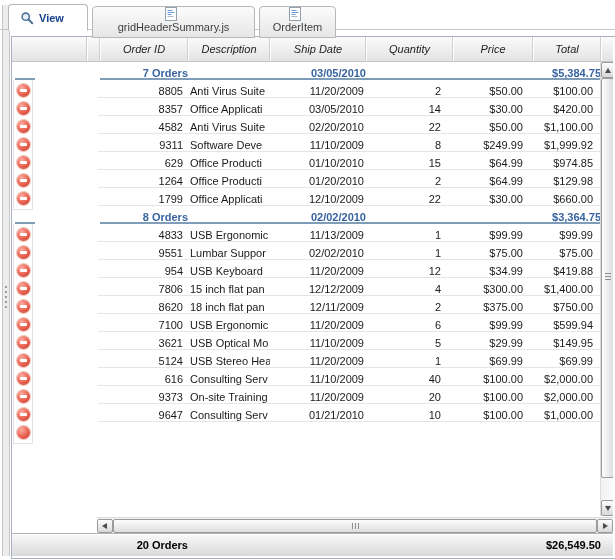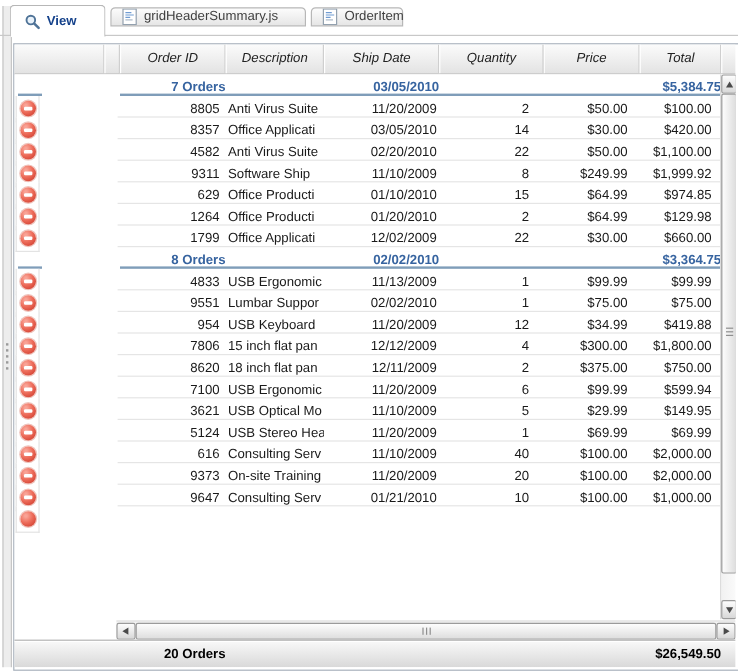--- a/index.html
+++ b/index.html
@@ -9,21 +9,21 @@
   
   .splitter{position:absolute;left:2px;top:5px;width:8px;height:551px;background:#ededed;border-left:1px solid #c6c6c6;border-right:1px solid #c6c6c6;box-sizing:border-box;}
   .splitter .dots{position:absolute;left:2px;top:281px;width:2px;}
   .splitter .dots i{display:block;width:2px;height:2px;background:#9a9a9a;margin-bottom:3px;}
 
   
   .tabstrip-line{position:absolute;left:0;top:29px;width:615px;height:1px;background:#c8c8c8;}
   .tab{position:absolute;box-sizing:border-box;border:1px solid #b7b7b7;border-radius:4px 4px 0 0;display:flex;align-items:center;padding:0 8px;cursor:default;}
   .tab .ticon{width:14px;height:14px;margin-right:5px;flex:0 0 auto;}
   .tab-active{left:8px;top:4px;width:80px;height:27px;background:#ffffff;border-bottom:1px solid #ffffff;z-index:3;font-weight:bold;color:#15428B;padding-left:11px;}
-  .tab-idle{top:6px;height:16px;background:linear-gradient(#fcfcfc,#e6e6e6);color:#3f3f3f;z-index:2;}
+  .tab-idle{top:6px;height:32px;background:linear-gradient(#fcfcfc,#e6e6e6);color:#3f3f3f;z-index:2;flex-direction:column;}
   .tab2{left:92px;width:163px;}
   .tab3{left:259px;width:77px;}
 
   
   .grid{position:absolute;left:11px;top:36px;width:603px;height:521px;border:1px solid #a8b1bc;background:#ffffff;box-sizing:content-box;}
   .grid-inner{position:absolute;left:0;top:0;width:601px;height:519px;overflow:hidden;}
 
   
   .ghead{position:absolute;left:0;top:0;width:601px;height:25px;background:linear-gradient(#fbfbfb,#e3e3e3);border-bottom:1px solid #c3c3c3;box-sizing:border-box;font-style:italic;}
   .hcell{position:absolute;top:0;height:24px;line-height:24px;text-align:center;color:#222;border-right:1px solid #cfcfcf;border-left:1px solid #ffffff;box-sizing:border-box;overflow:hidden;white-space:nowrap;}
@@ -199,21 +199,21 @@
             <div class="cell ra c-total">$1,100.00</div>
             <div class="row-sep"></div>
           </div>
           <div class="row data-row">
             <div class="action-cell">
               <div class="del-icon">
                 <i></i>
               </div>
             </div>
             <div class="cell ra c-id">9311</div>
-            <div class="cell c-desc">Software Ship</div>
+            <div class="cell c-desc">Software Deve</div>
             <div class="cell ra c-date">11/10/2009</div>
             <div class="cell ra c-qty">8</div>
             <div class="cell ra c-price">$249.99</div>
             <div class="cell ra c-total">$1,999.92</div>
             <div class="row-sep"></div>
           </div>
           <div class="row data-row">
             <div class="action-cell">
               <div class="del-icon">
                 <i></i>
@@ -242,21 +242,21 @@
             <div class="row-sep"></div>
           </div>
           <div class="row data-row">
             <div class="action-cell">
               <div class="del-icon">
                 <i></i>
               </div>
             </div>
             <div class="cell ra c-id">1799</div>
             <div class="cell c-desc">Office Applicati</div>
-            <div class="cell ra c-date">12/02/2009</div>
+            <div class="cell ra c-date">12/10/2009</div>
             <div class="cell ra c-qty">22</div>
             <div class="cell ra c-price">$30.00</div>
             <div class="cell ra c-total">$660.00</div>
             <div class="row-sep"></div>
           </div>
           <div class="row group-row">
             <div class="g-underline gu-mini"></div>
             <div class="g-underline gu-main"></div>
             <div class="cell ra gtxt g-count">8 Orders</div>
             <div class="cell ra gtxt g-date">02/02/2010</div>
@@ -308,21 +308,21 @@
             <div class="action-cell">
               <div class="del-icon">
                 <i></i>
               </div>
             </div>
             <div class="cell ra c-id">7806</div>
             <div class="cell c-desc">15 inch flat pan</div>
             <div class="cell ra c-date">12/12/2009</div>
             <div class="cell ra c-qty">4</div>
             <div class="cell ra c-price">$300.00</div>
-            <div class="cell ra c-total">$1,800.00</div>
+            <div class="cell ra c-total">$1,400.00</div>
             <div class="row-sep"></div>
           </div>
           <div class="row data-row">
             <div class="action-cell">
               <div class="del-icon">
                 <i></i>
               </div>
             </div>
             <div class="cell ra c-id">8620</div>
             <div class="cell c-desc">18 inch flat pan</div>

